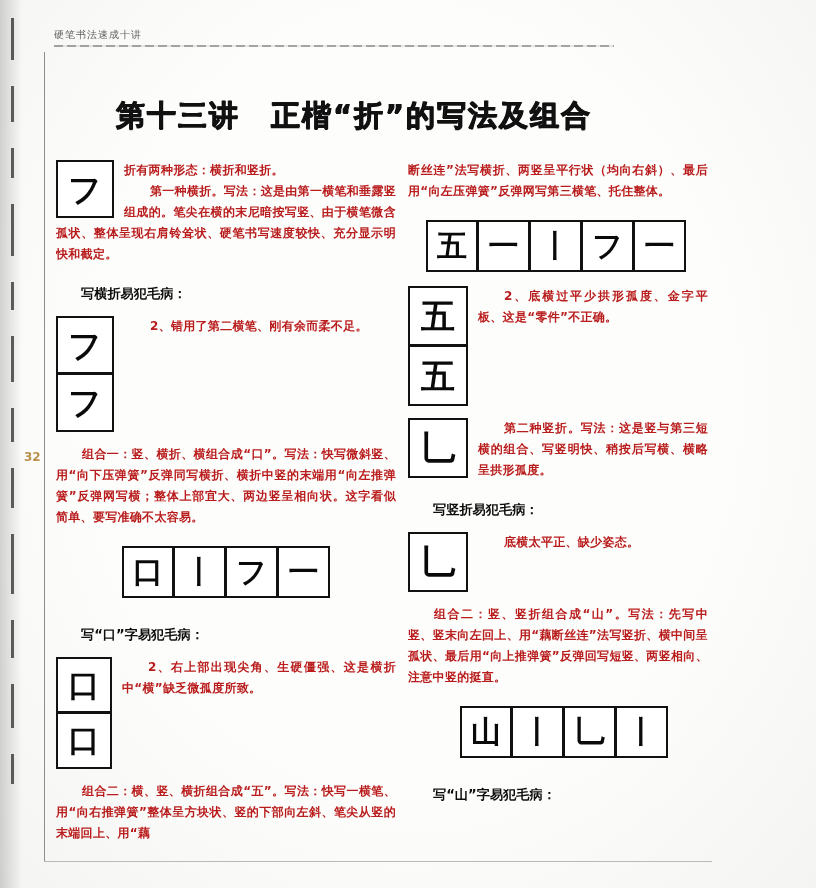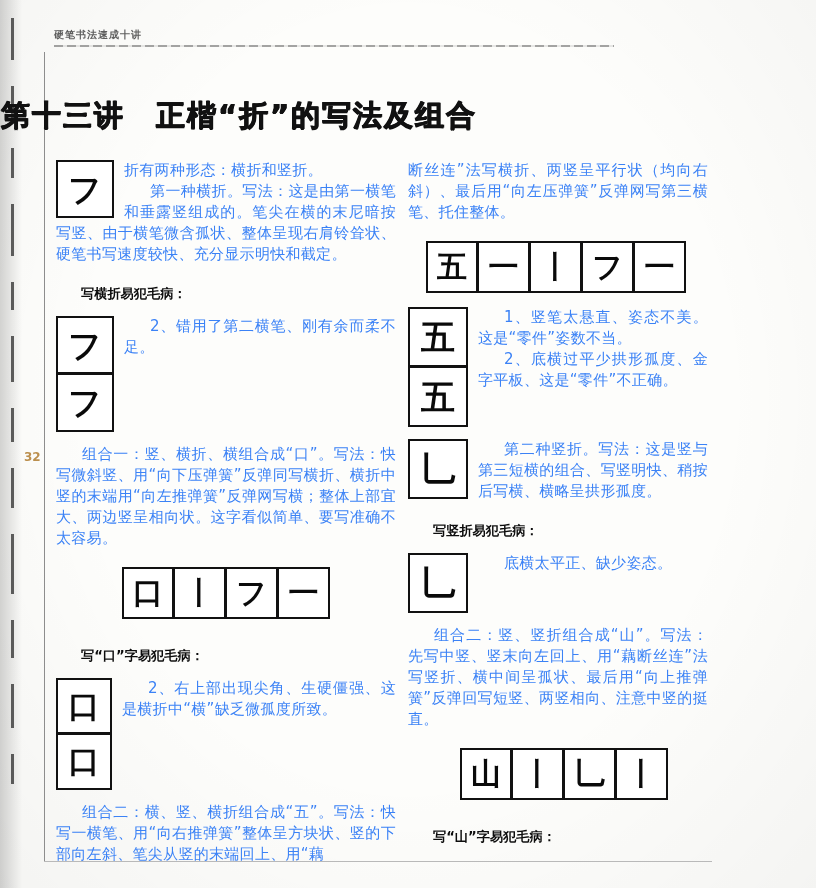--- a/index.html
+++ b/index.html
@@ -68,41 +68,42 @@
   }
 
   
   .runhead {
     position: absolute;
     left: 54px; top: 28px;
     width: 300px;
   }
   .runhead-text {
     font-size: 10px;
-    font-weight: 700;
+    font-weight: 400;
     color: #3c3c3c;
     letter-spacing: 1px;
     filter: blur(.35px);
     opacity: .82;
     white-space: nowrap;
   }
   .runhead-rule {
     margin-top: 3px;
     width: 560px;
     height: 2px;
     background: repeating-linear-gradient(
        to right, #5a5a5a 0 9px, rgba(90,90,90,.25) 9px 13px);
     opacity: .55;
   }
 
   
   .title {
     position: absolute;
-    left: 1px; top: 96px;
+    left: 16px; top: 96px;
     width: 676px;
+    text-align: center;
   }
   .title-text {
     display: inline-block;
     font-family: "DejaVu Sans", "Liberation Sans", sans-serif;
     font-size: 29px;
     font-weight: 700;
     color: #111;
     letter-spacing: 2px;
     text-shadow: 0.6px 0 0 #111, -0.5px 0 0 #111, 0 0.5px 0 #111;
   }
@@ -137,24 +138,24 @@
   
   .col {
     position: absolute;
     top: 160px;
   }
   .col-left  { left: 56px;  width: 340px; }
   .col-right { left: 408px; width: 300px; }
 
   
   .para {
-    font-size: 15px;
+    font-size: 12px;
     line-height: 21px;
-    color: #3b82f6;
-    font-weight: 400;
+    color: #b91c1c;
+    font-weight: 700;
     letter-spacing: .3px;
     text-align: justify;
     text-justify: inter-ideograph;
     filter: blur(.22px);
     margin: 0;
   }
   .para.indent { text-indent: 26px; }
 
   
   .label-line {
@@ -340,21 +341,20 @@
 
     <div class="row">
       <div class="float-left-box gridcol">
         <div class="cell c60">
           <span class="glyph">五</span>
         </div>
         <div class="cell c60">
           <span class="glyph">五</span>
         </div>
       </div>
-      <p class="para indent">1、竖笔太悬直、姿态不美。这是“零件”姿数不当。</p>
       <p class="para indent">2、底横过平少拱形孤度、金字平板、这是“零件”不正确。</p>
     </div>
 
     <div class="sp10"></div>
     <div class="row">
       <div class="float-left-box gridrow">
         <div class="cell c60">
           <span class="glyph">乚</span>
         </div>
       </div>

